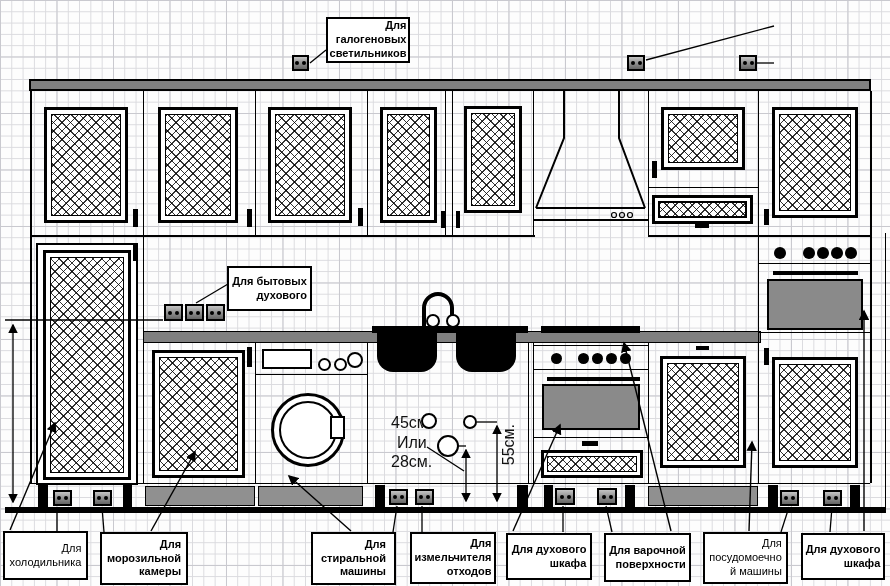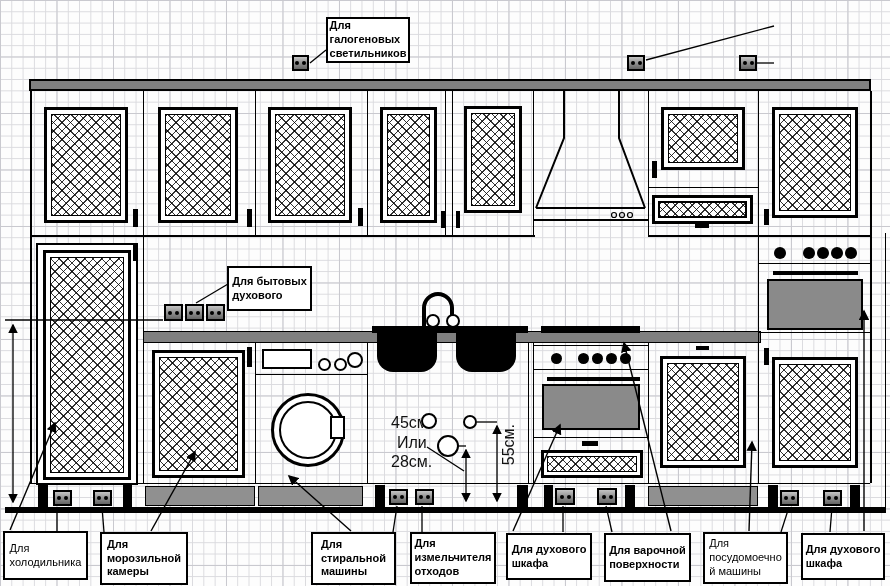--- a/index.html
+++ b/index.html
@@ -27,21 +27,21 @@
       repeating-linear-gradient(45deg, rgba(0,0,0,.8) 0 1px, transparent 1px 6px),
       repeating-linear-gradient(135deg, rgba(0,0,0,.8) 0 1px, transparent 1px 6px);}
   .handle{position:absolute;background:var(--line);}
   .dot{position:absolute;background:var(--line);border-radius:50%;}
   .gray-door{position:absolute;box-sizing:border-box;background:var(--appliance-gray);border:2px solid var(--line);}
   .blackbar{position:absolute;background:var(--line);}
   .outlet{position:absolute;box-sizing:border-box;background:linear-gradient(180deg,#c4c4c4 0%,#8d8d8d 55%,#666 100%);
       border:2px solid var(--line);display:flex;align-items:center;justify-content:center;gap:3px;z-index:6;}
   .outlet i{width:4px;height:4px;background:var(--line);border-radius:50%;}
   .callout{position:absolute;box-sizing:border-box;background:#fff;border:2px solid var(--line);
-      display:flex;align-items:center;justify-content:center;text-align:left;
+      display:flex;align-items:center;justify-content:center;text-align:right;
       font-size:11px;font-weight:bold;line-height:1.25;white-space:pre-line;z-index:10;padding:1px;}
   .callout.thin{font-weight:normal;}
   .dim{position:absolute;font-size:16px;color:#111;z-index:7;white-space:nowrap;}
   .circle{position:absolute;box-sizing:border-box;border-radius:50%;background:#fff;border:2px solid var(--line);}
   .panel{position:absolute;box-sizing:border-box;background:var(--plinth-gray);border:1px solid var(--line);}
   svg.overlay{position:absolute;left:0;top:0;z-index:8;}
 </style>
 </head>
 <body>
 

